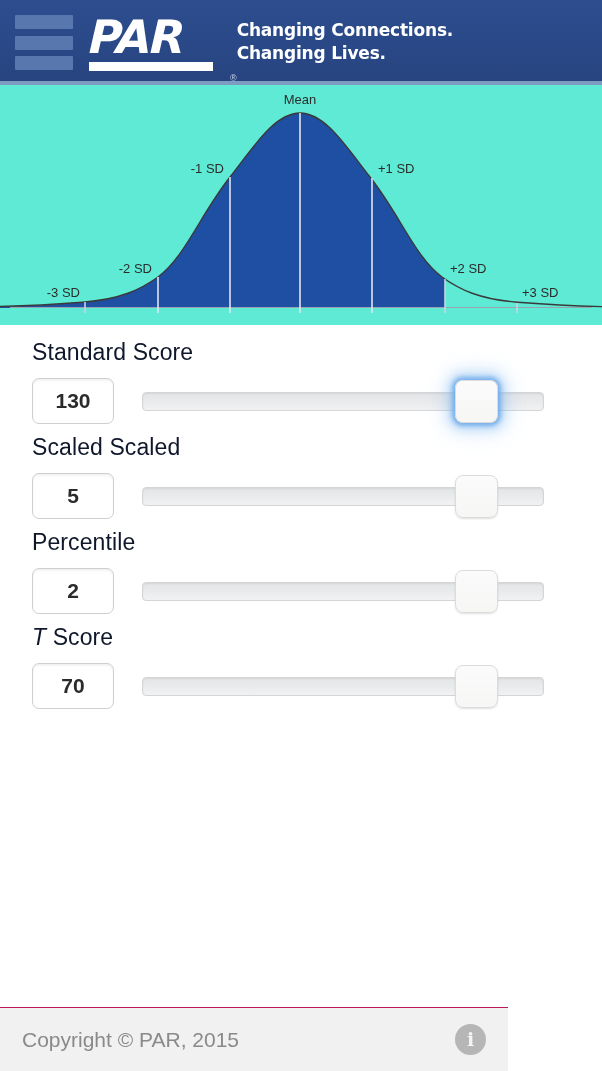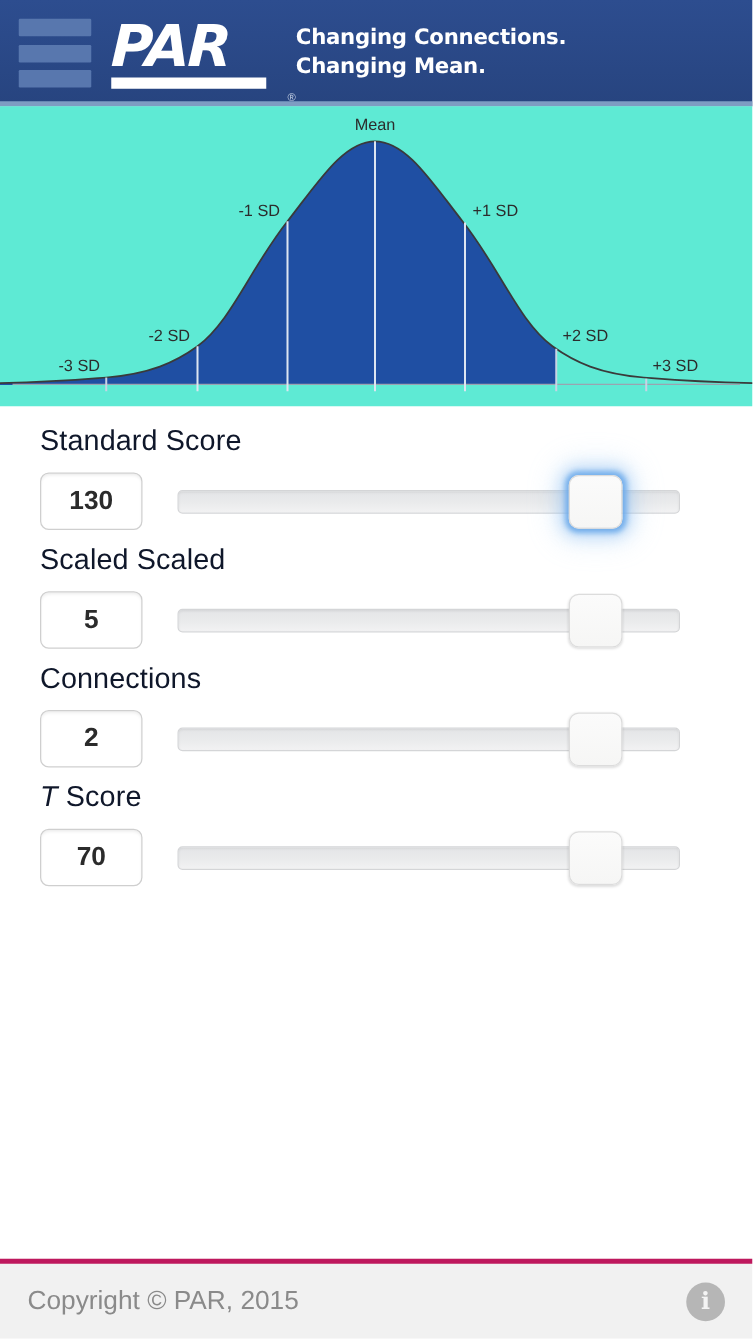--- a/index.html
+++ b/index.html
@@ -142,23 +142,23 @@
       0 0 4px 3px rgba(108,170,235,.85),
       0 0 12px 7px rgba(130,185,240,.45),
       0 0 22px 12px rgba(160,205,245,.22),
       0 1px 2px rgba(0,0,0,.13);
   }
 
   
   .footer{
     position:absolute;
     left:0; bottom:0;
-    width:602px; height:64px;
+    width:508px; height:64px;
     background:#f1f1f1;
-    border-top:4px solid #be185d;
+    border-top:1px solid #be185d;
     display:flex;
     align-items:center;
     justify-content:space-between;
     padding:0 22px 0 22px;
   }
   .copyright{
     font-size:21px; color:#8a8a8a; font-weight:300;
   }
   .info-icon{
     width:31px; height:31px;
@@ -181,21 +181,21 @@
       <i></i>
       <i></i>
   </div>
   <div class="logo-word">
     <span class="par">PAR</span>
     <span class="bar"></span>
   </div>
   <span class="reg">®</span>
   <div>
     <div class="tagline">Changing Connections.</div>
-    <div class="tagline">Changing Mean.</div>
+    <div class="tagline">Changing Lives.</div>
   </div>
 </div>
 
 <div class="curve-wrap">
   <svg viewBox="0 0 602 240">
     <defs>
       <clipPath id="shadeClip">
         <rect x="0" y="0" width="445" height="223"></rect>
       </clipPath>
     </defs>
@@ -258,21 +258,21 @@
 
   <div class="row-label"><span>Scaled Scaled</span></div>
   <div class="row">
     <div class="value-box">5</div>
     <div class="slider">
       <div class="track"></div>
       <div class="thumb" style="left:83%"></div>
     </div>
   </div>
 
-  <div class="row-label"><span>Connections</span></div>
+  <div class="row-label"><span>Percentile</span></div>
 
   <div class="row">
     <div class="value-box">2</div>
     <div class="slider">
       <div class="track"></div>
       <div class="thumb" style="left:83%"></div>
     </div>
   </div>
 
   <div class="row-label"><em>T</em><span> Score</span></div>

